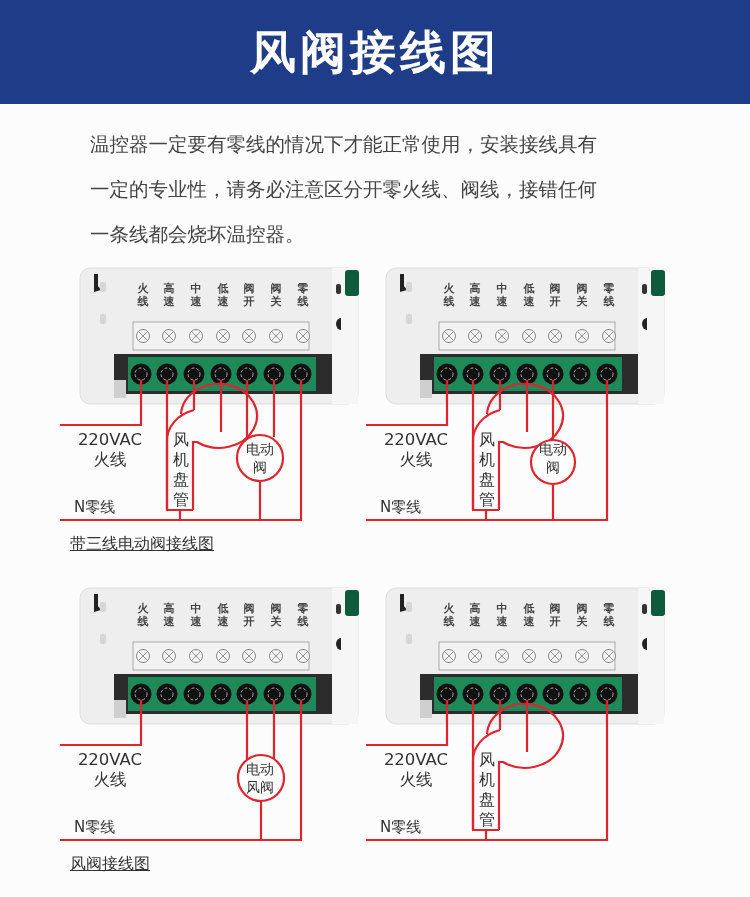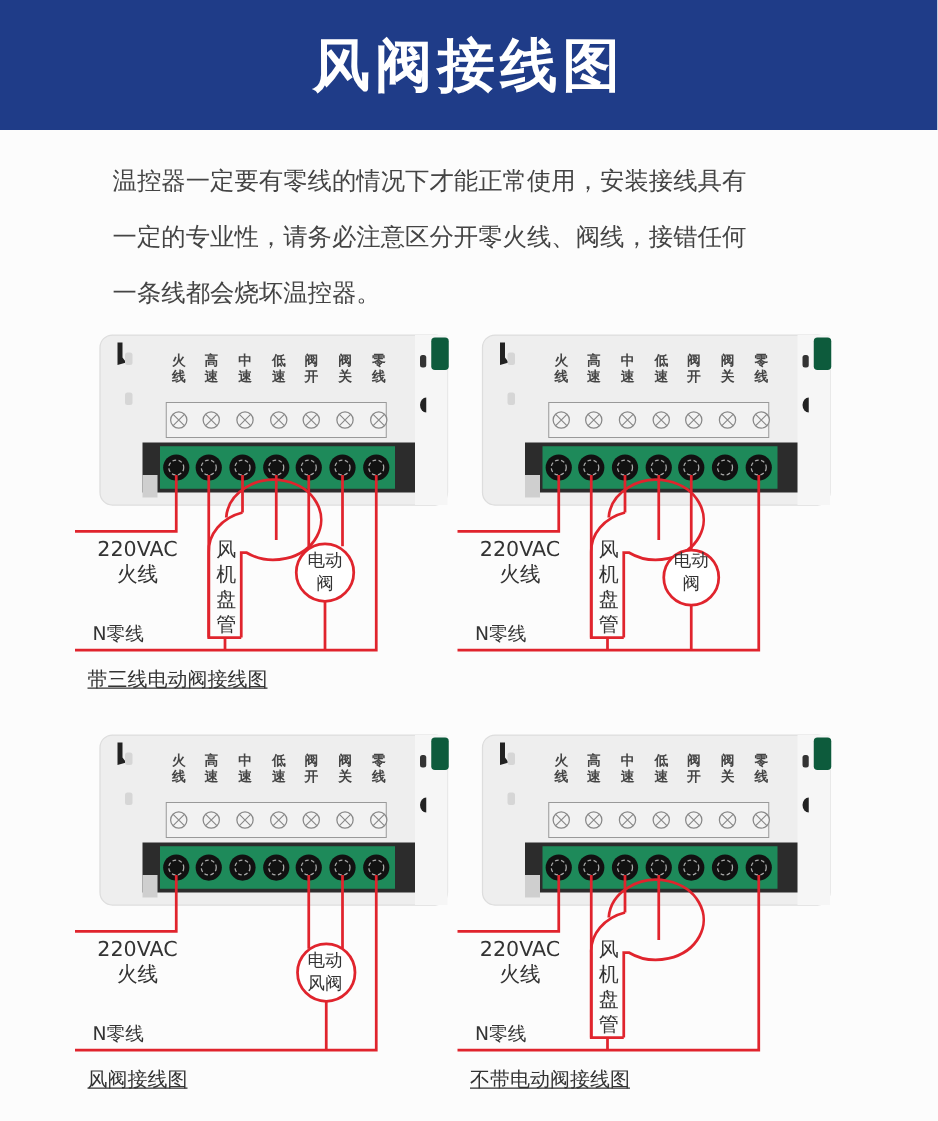--- a/index.html
+++ b/index.html
@@ -365,14 +365,13 @@
     <div class="panel-label" style="left:209px; top:33px;">关</div>
     <div class="panel-label" style="left:236px; top:20px;">零</div>
     <div class="panel-label" style="left:236px; top:33px;">线</div>
     <div class="hot-label" style="left:10px; top:168px; width:80px;">220VAC</div>
     <div class="hot-label" style="left:10px; top:188px; width:80px;">火线</div>
     <div class="n-label" style="left:14px; top:236px;">N零线</div>
     <div class="fan-label" style="left:112px; top:168px;">风</div>
     <div class="fan-label" style="left:112px; top:188px;">机</div>
     <div class="fan-label" style="left:112px; top:208px;">盘</div>
     <div class="fan-label" style="left:112px; top:228px;">管</div>
-    <div class="caption" style="left:10px; top:272px;">不带电动阀接线图</div>
   </div>
 
 </body></html>

